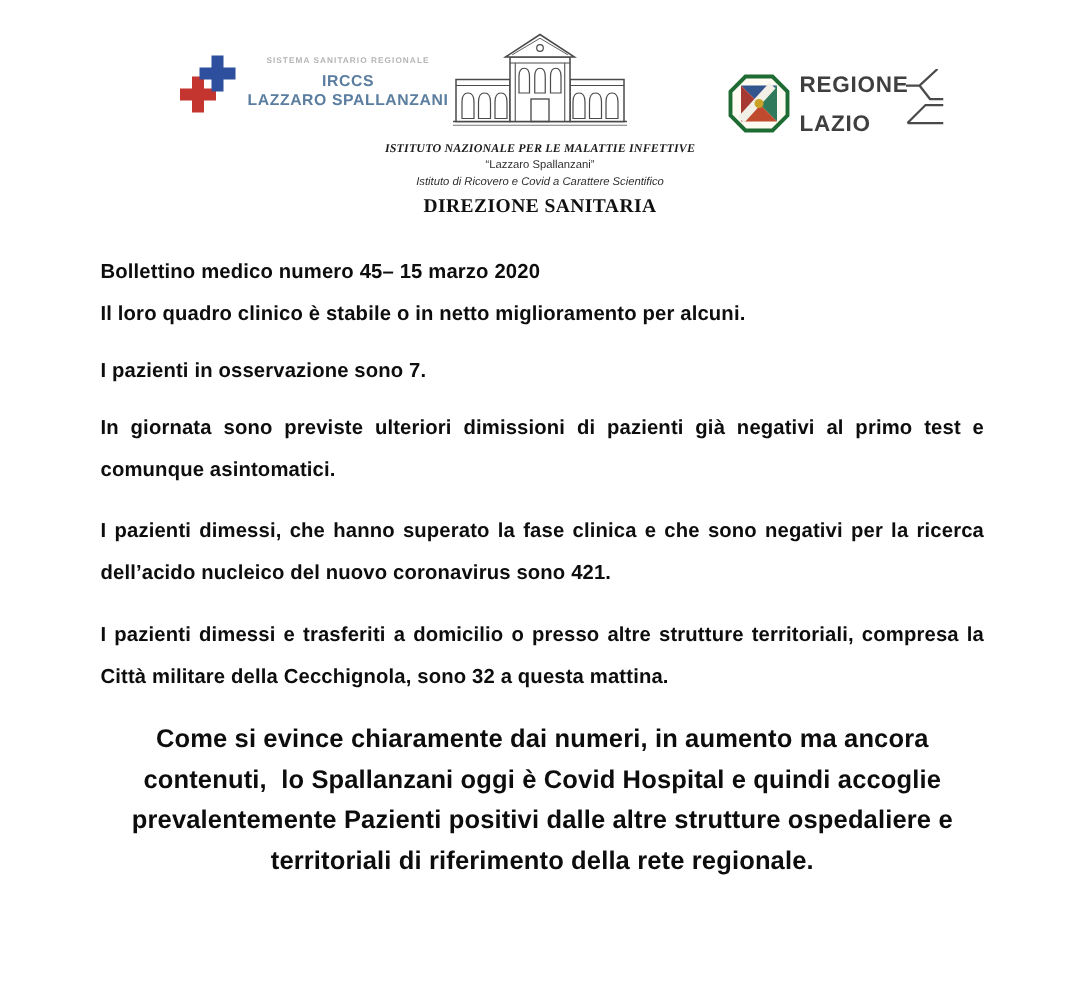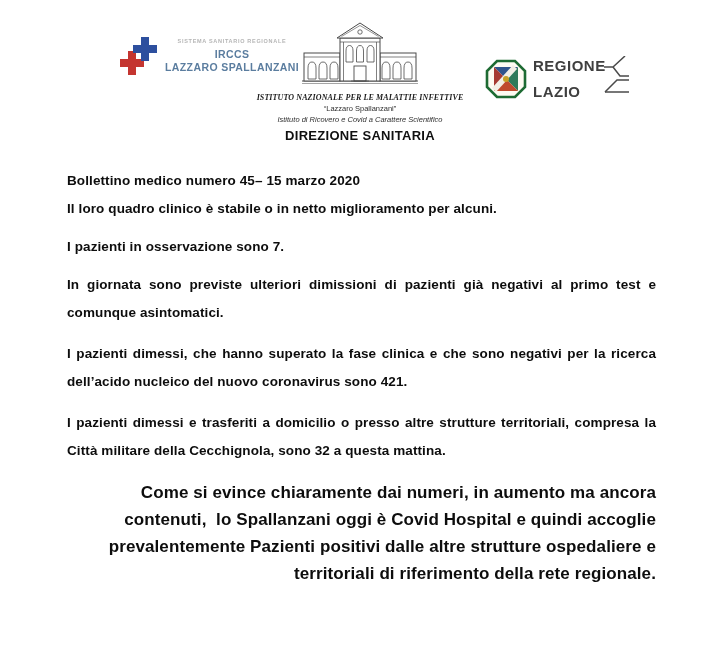--- a/index.html
+++ b/index.html
@@ -12,37 +12,37 @@
 
   .logo-irccs { position:absolute; left:120px; top:36px; display:flex; align-items:flex-start; gap:7px;text-align:center; }
   .irccs-text { padding-top:2px; }
   .irccs-region-label { font-size:5.5px; font-weight:bold; letter-spacing:0.7px; color:#b5b5b5; margin-bottom:4px; }
   .irccs-name { color:#5b7d9f; font-size:10.5px; font-weight:bold; letter-spacing:0.4px; line-height:13px; }
 
   .logo-center { position:absolute; left:50%; top:18px; transform:translateX(-50%); width:340px; text-align:center; }
   .inst-line1 { font-size:8px; font-weight:bold; font-style:italic; color:#1c1c1c; margin-top:3px; letter-spacing:0.1px;font-family:Liberation Serif, serif; }
   .inst-line2 { font-size:7.5px; color:#2e2e2e; margin-top:2px; }
   .inst-line3 { font-size:7.5px; font-style:italic; color:#2e2e2e; margin-top:2px; }
-  .inst-line4 { font-size:13px; font-weight:bold; color:#101010; margin-top:4px; letter-spacing:0.3px; }
+  .inst-line4 { font-size:13px; font-weight:bold; color:#101010; margin-top:4px; letter-spacing:0.3px;font-family:Liberation Serif, serif; }
 
-  .logo-regione { position:absolute; left:484px; top:56px; display:flex; align-items:center; gap:5px; }
+  .logo-regione { position:absolute; left:484px; top:46px; display:flex; align-items:center; gap:5px; }
   .wordmark text { font-family:"Liberation Sans", sans-serif; }
 
   
   .content { padding:0 64px 0 67px; margin-top:19px; }
   .content p {
     margin:0 0 6px 0; font-size:13.5px; font-weight:bold; color:#0d0d0d;
     line-height:28px; letter-spacing:0.1px;
   }
   .content p.joined { margin-bottom:0; }
   .content p.justify { text-align:justify; }
   .content p.gap-md { margin-bottom:10px; }
   .content p.gap-lg { margin-bottom:13px; }
   .content p.large {
-    font-size:17px; line-height:27px; margin-top:14px; text-align:right; letter-spacing:0.1px;
+    font-size:17px; line-height:27px; margin-top:14px; text-align:center; letter-spacing:0.1px;
   }
   svg { display:block; }
 </style>
 </head>
 <body>
 
 <div class="page">
 
   <div class="header">
 

